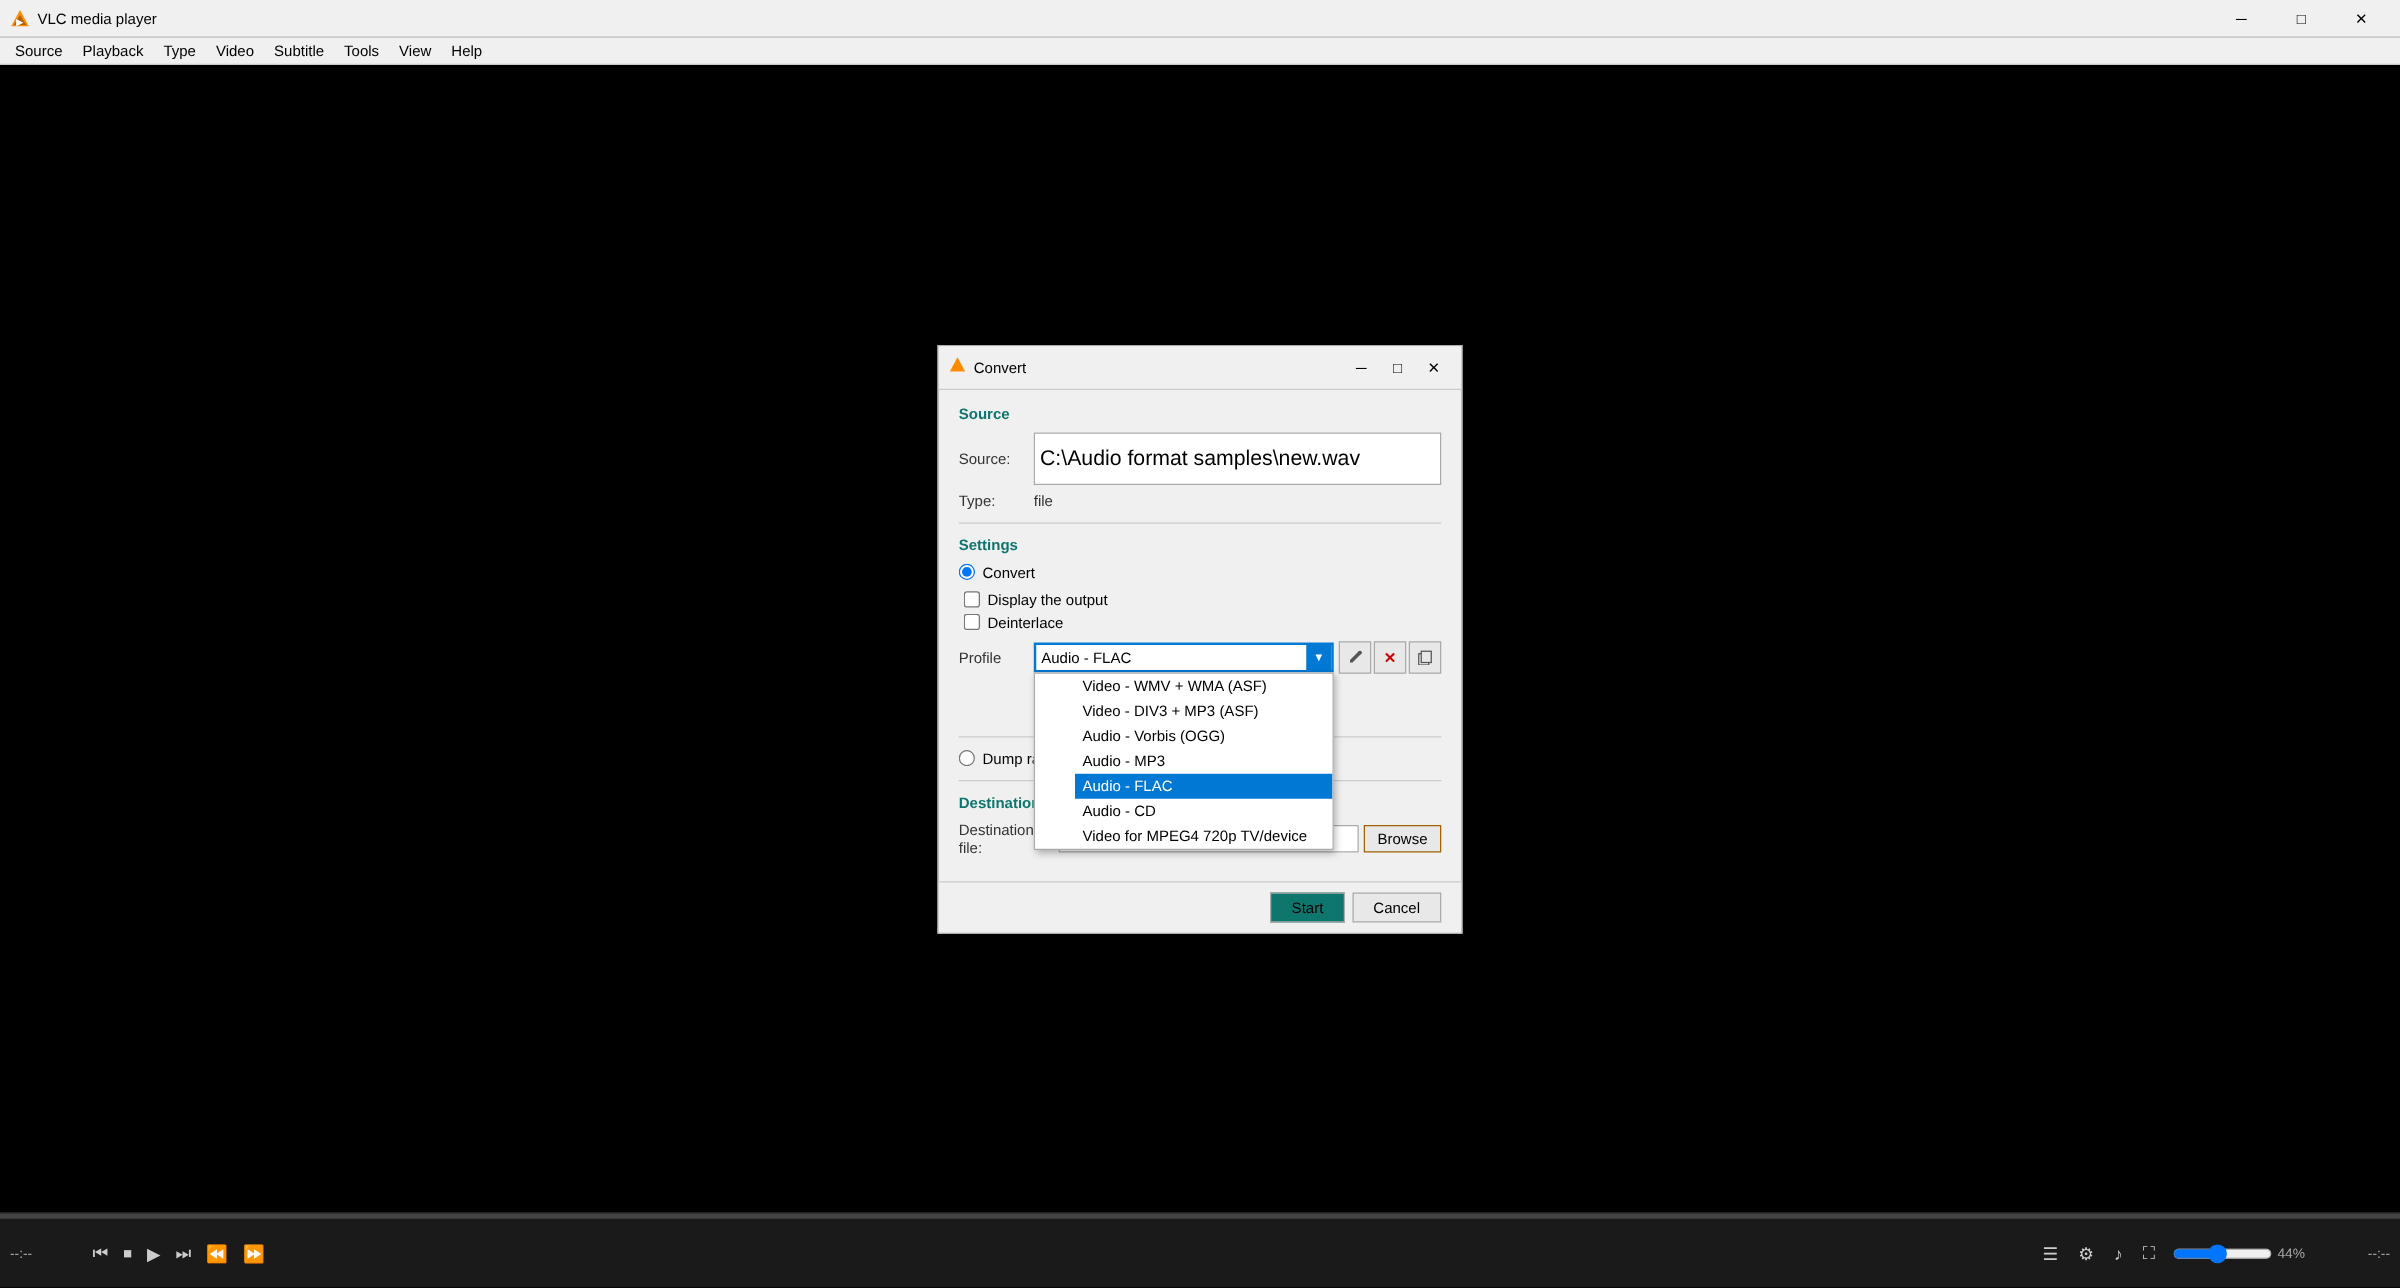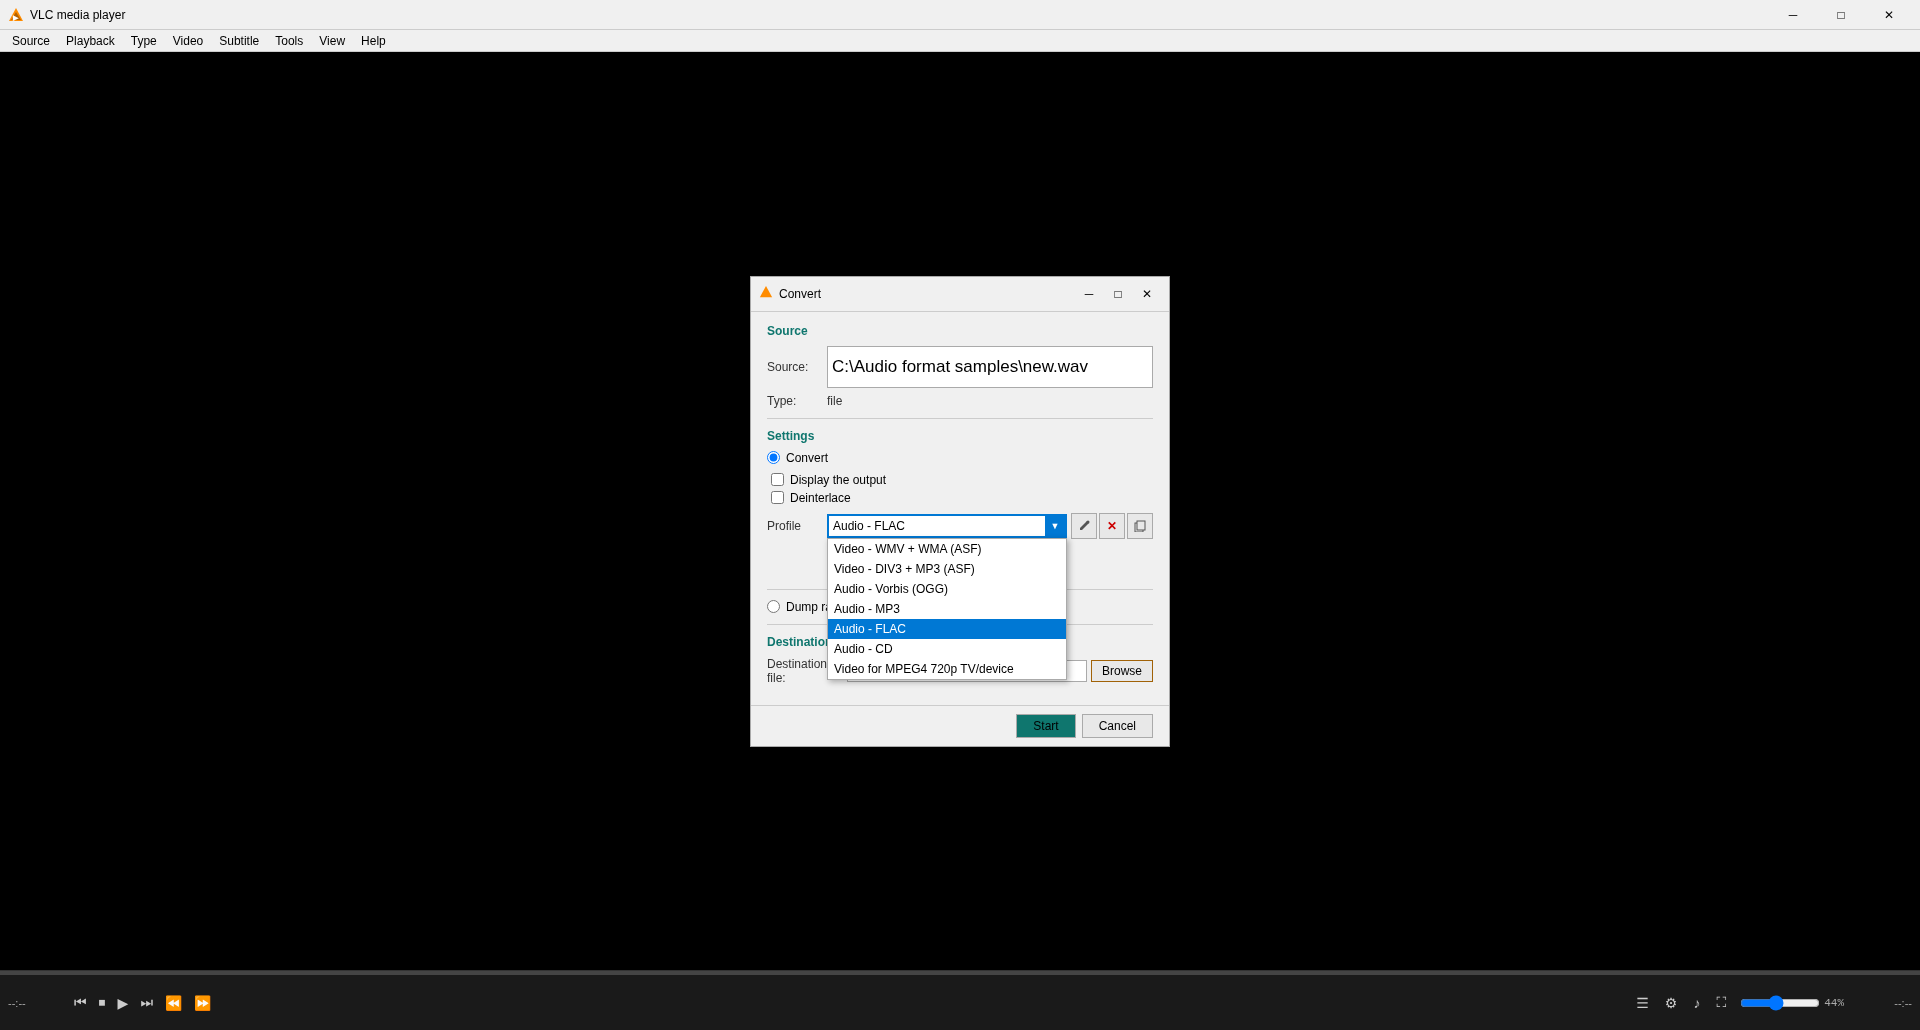--- a/index.html
+++ b/index.html
@@ -122,21 +122,20 @@
       justify-content: center;
     }
     .volume-slider {
       width: 80px;
       margin-left: 8px;
     }
     .volume-pct {
       color: #aaa;
       font-size: 11px;
       margin-left: 4px;
-      font-family: Liberation Mono, monospace;
     }
     .controls-right {
       display: flex;
       gap: 4px;
       margin-left: 8px;
     }
 
     
     .dialog-overlay {
       position: absolute;
@@ -292,20 +291,21 @@
       left: 0;
       right: 0;
       background: #fff;
       border: 1px solid #aaa;
       z-index: 200;
       box-shadow: 2px 2px 6px rgba(0,0,0,0.3);
     }
     .dropdown-scroll {
       max-height: 140px;
       overflow-y: auto;
+      padding-left: 32px;
     }
     .dropdown-scroll::-webkit-scrollbar {
       width: 12px;
     }
     .dropdown-scroll::-webkit-scrollbar-track {
       background: #f0f0f0;
     }
     .dropdown-scroll::-webkit-scrollbar-thumb {
       background: #aaa;
     }

